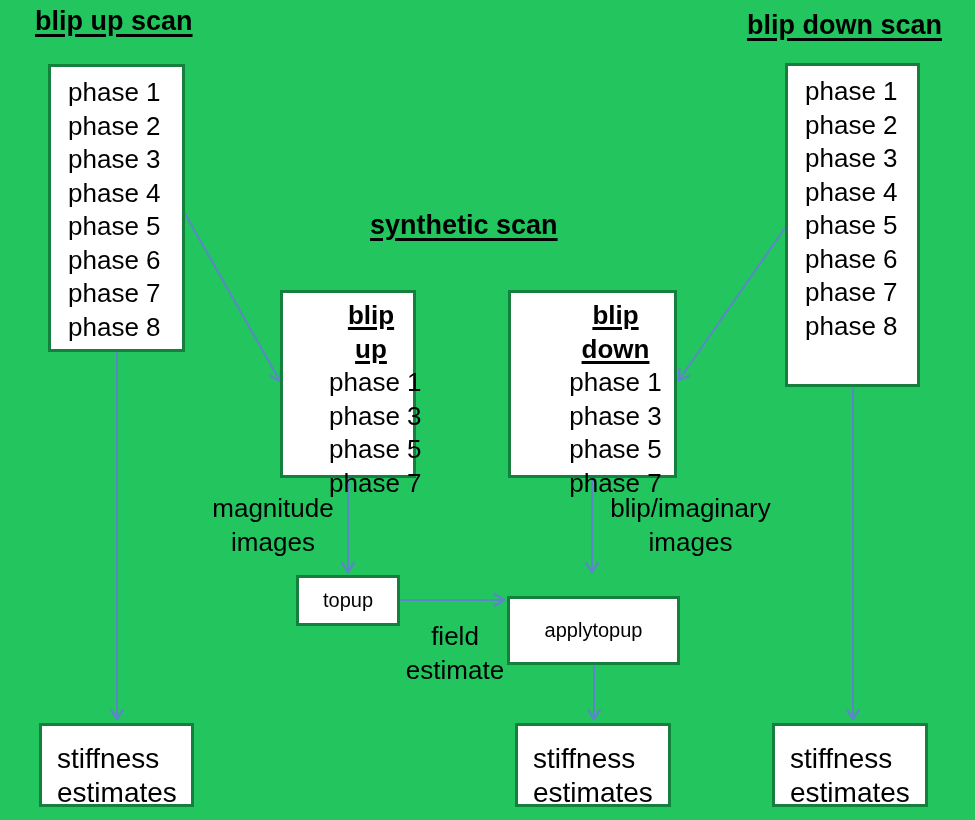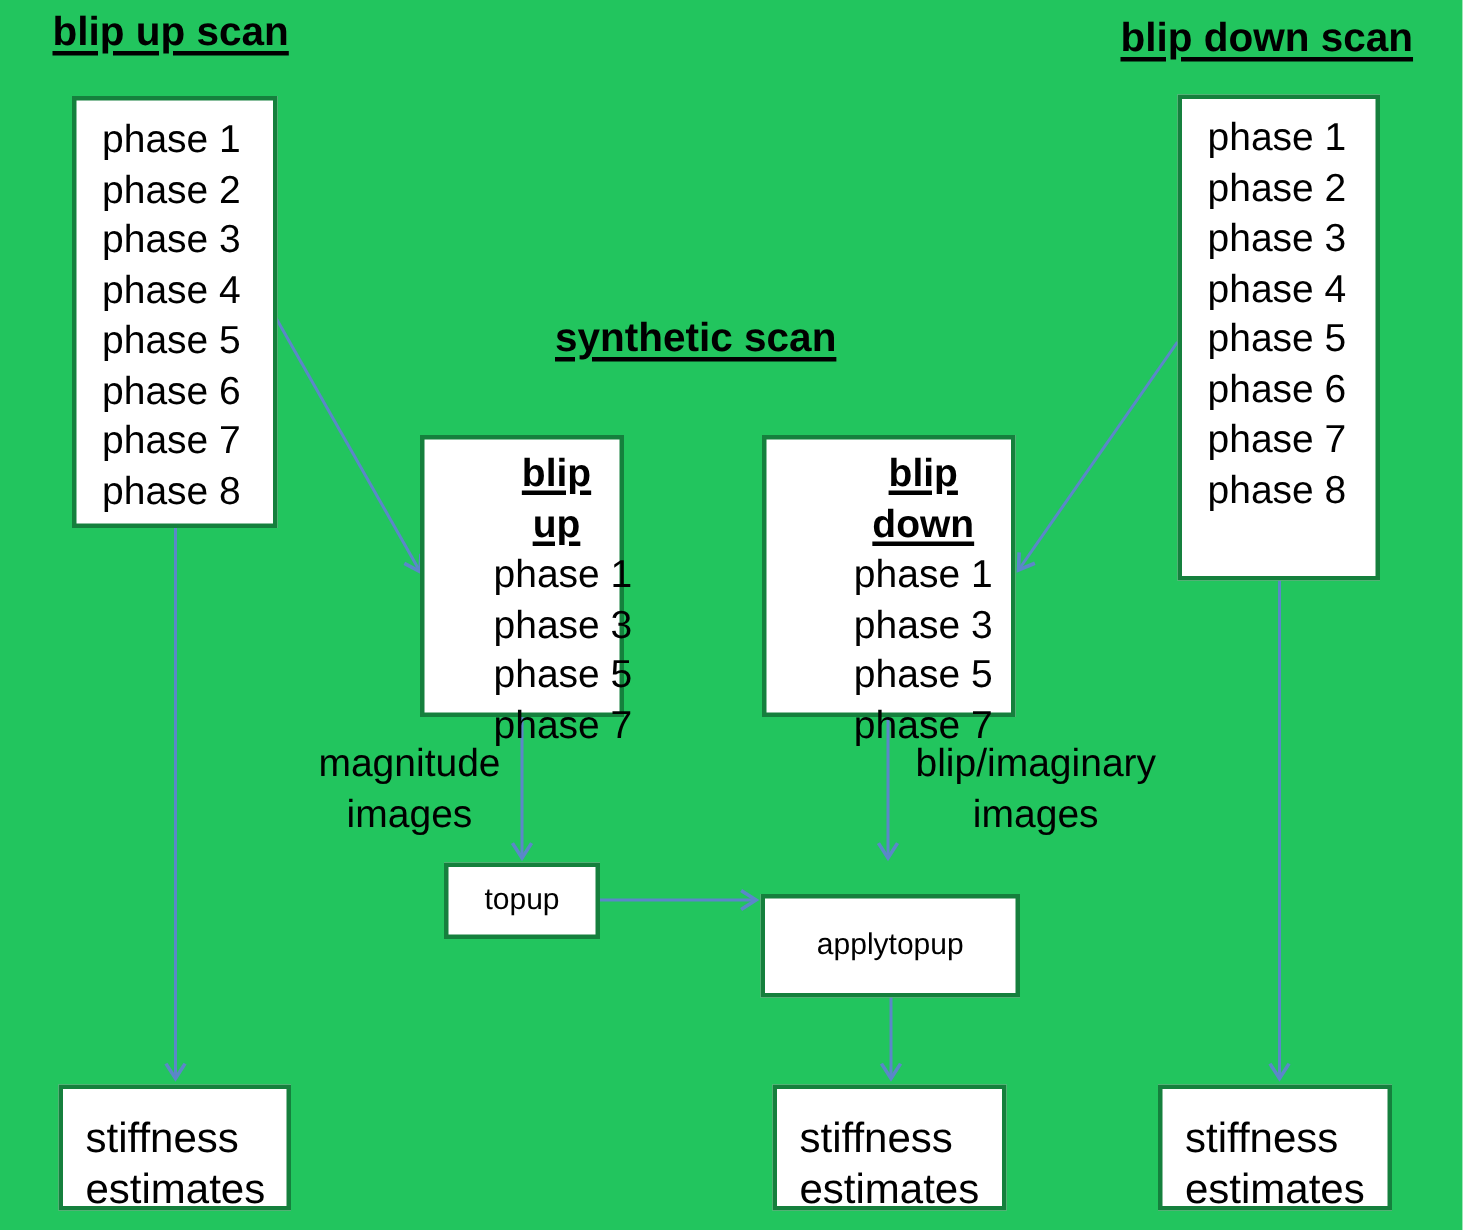--- a/index.html
+++ b/index.html
@@ -142,20 +142,24 @@
   </div>
 
   <div class="edge-label" style="left:198px; top:492px; width:150px;">
     <div>magnitude</div>
     <div>images</div>
   </div>
   <div class="edge-label" style="left:598px; top:492px; width:185px;">
     <div>blip/imaginary</div>
     <div>images</div>
   </div>
+  <div class="edge-label" style="left:395px; top:620px; width:120px;">
+    <div>field</div>
+    <div>estimate</div>
+  </div>
 
   <div class="box out-box" style="left:39px; top:723px; width:155px; height:84px;">
     <div>stiffness</div>
     <div>estimates</div>
   </div>
   <div class="box out-box" style="left:515px; top:723px; width:156px; height:84px;">
     <div>stiffness</div>
     <div>estimates</div>
   </div>
   <div class="box out-box" style="left:772px; top:723px; width:156px; height:84px;">

